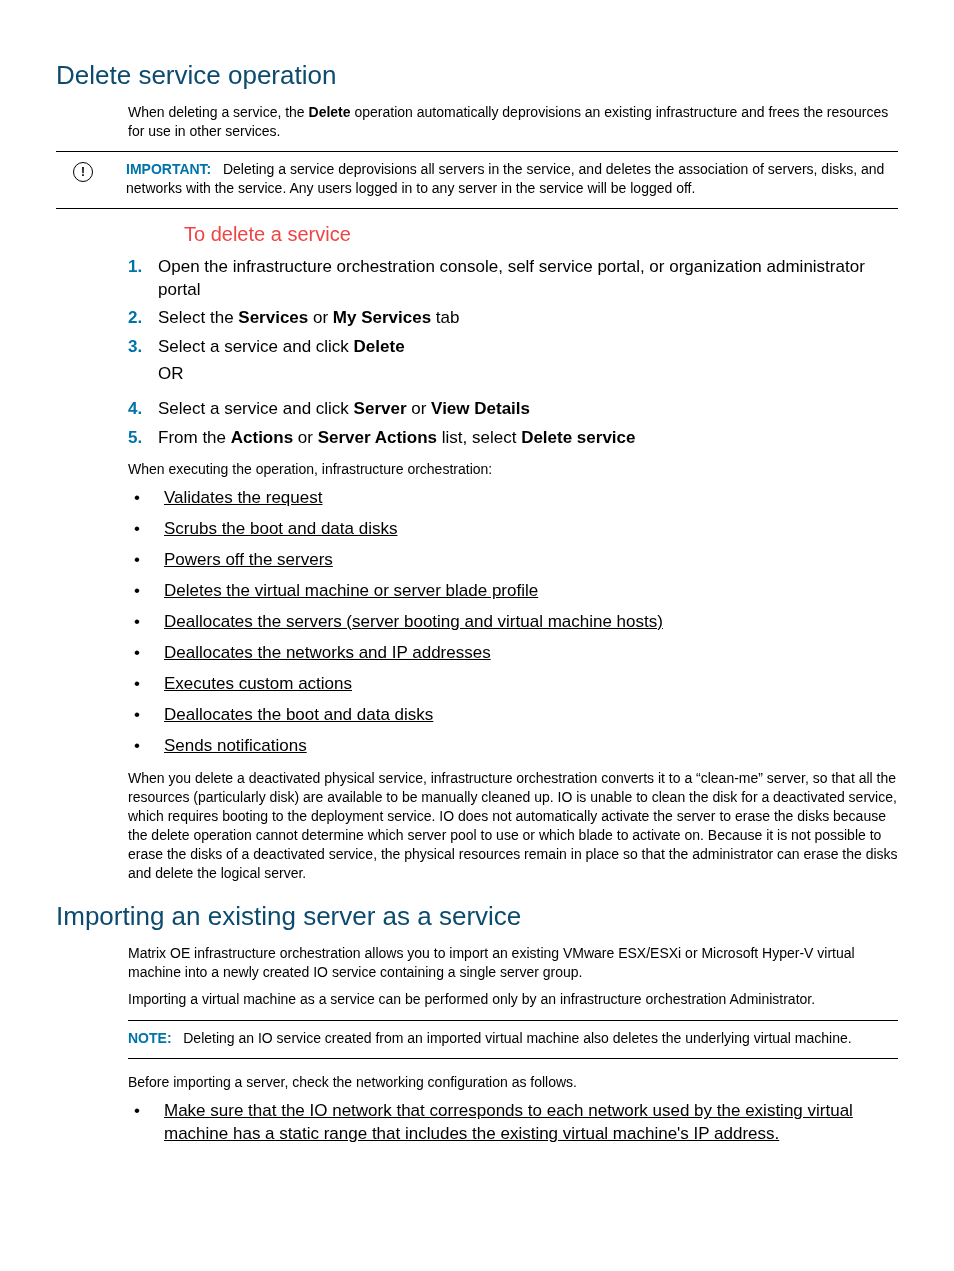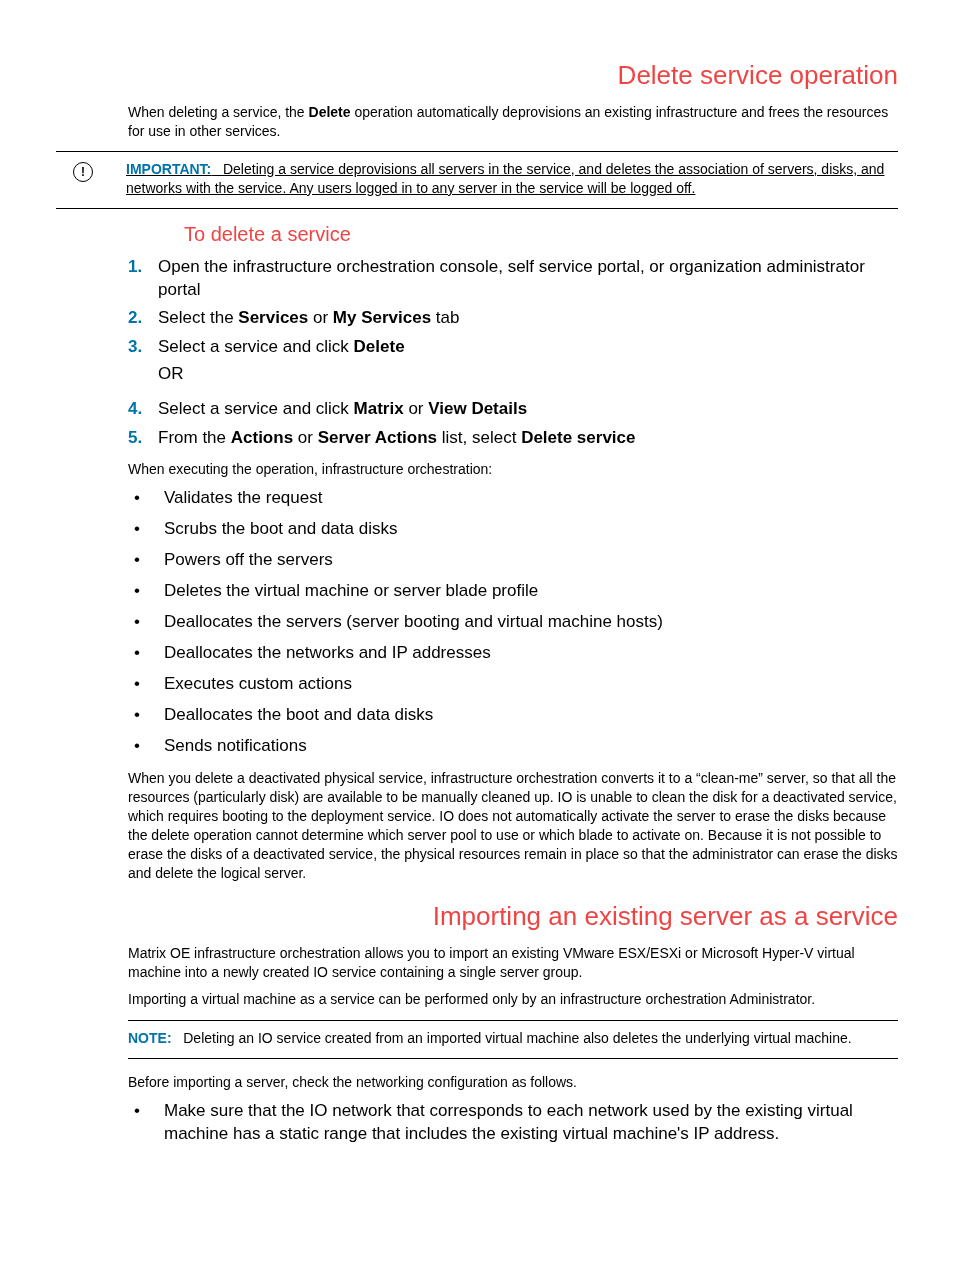--- a/index.html
+++ b/index.html
@@ -8,26 +8,25 @@
     background: #fff;
     font-family: Arial, Helvetica, sans-serif;
     color: #000;
     width: 954px;
   }
   .page {
     padding: 60px 56px 40px 56px;
     box-sizing: border-box;
   }
   .h1 {
-    color: #ef4444;
+    color: #0c4a6e;
     font-size: 26px;
     font-weight: 400;
     margin: 0 0 12px 0;
     font-family: Arial, Helvetica, sans-serif;
-    text-align: right;
   }
   .content-indent {
     margin-left: 72px;
   }
   .para {
     font-size: 14px;
     line-height: 1.35;
     margin: 0 0 8px 0;
   }
   .callout {
@@ -41,21 +40,20 @@
   }
   .callout .icon-col {
     width: 54px;
     flex: none;
     display:flex;
     justify-content:center;
     padding-top:2px;
   }
   .callout .text-col {
     flex: 1;
-    text-decoration: underline;
   }
   .icon-circle {
     width: 18px;
     height: 18px;
     border: 1.6px solid #000;
     border-radius: 50%;
     display: flex;
     align-items: center;
     justify-content: center;
     font-size: 12px;
@@ -112,20 +110,21 @@
     width: 30px;
     flex: none;
     text-align: left;
     padding-left: 6px;
   }
   ul.bullets > li .dot::before {
     content: "•";
   }
   ul.bullets > li .body {
     flex: 1;
+    text-decoration: underline;
   }
   b { font-weight: bold; }
   .note-box {
     border-top: 1px solid #000;
     border-bottom: 1px solid #000;
     padding: 8px 0 10px 0;
     margin: 12px 0 14px 0;
   }
 </style>
 </head>
@@ -170,21 +169,21 @@
       <li>
         <span class="num">3.</span>
         <span class="body">
           <span>Select a service and click </span><b>Delete</b>
           <div class="sub-or" style="margin-left:0;">OR</div>
         </span>
       </li>
       <li>
         <span class="num">4.</span>
         <span class="body">
-          <span>Select a service and click </span><b>Matrix</b><span> or </span><b>View Details</b>
+          <span>Select a service and click </span><b>Server</b><span> or </span><b>View Details</b>
         </span>
       </li>
       <li>
         <span class="num">5.</span>
         <span class="body">
           <span>From the </span><b>Actions</b><span> or </span><b>Server Actions</b><span> list, select </span><b>Delete service</b>
         </span>
       </li>
     </ol>
 

